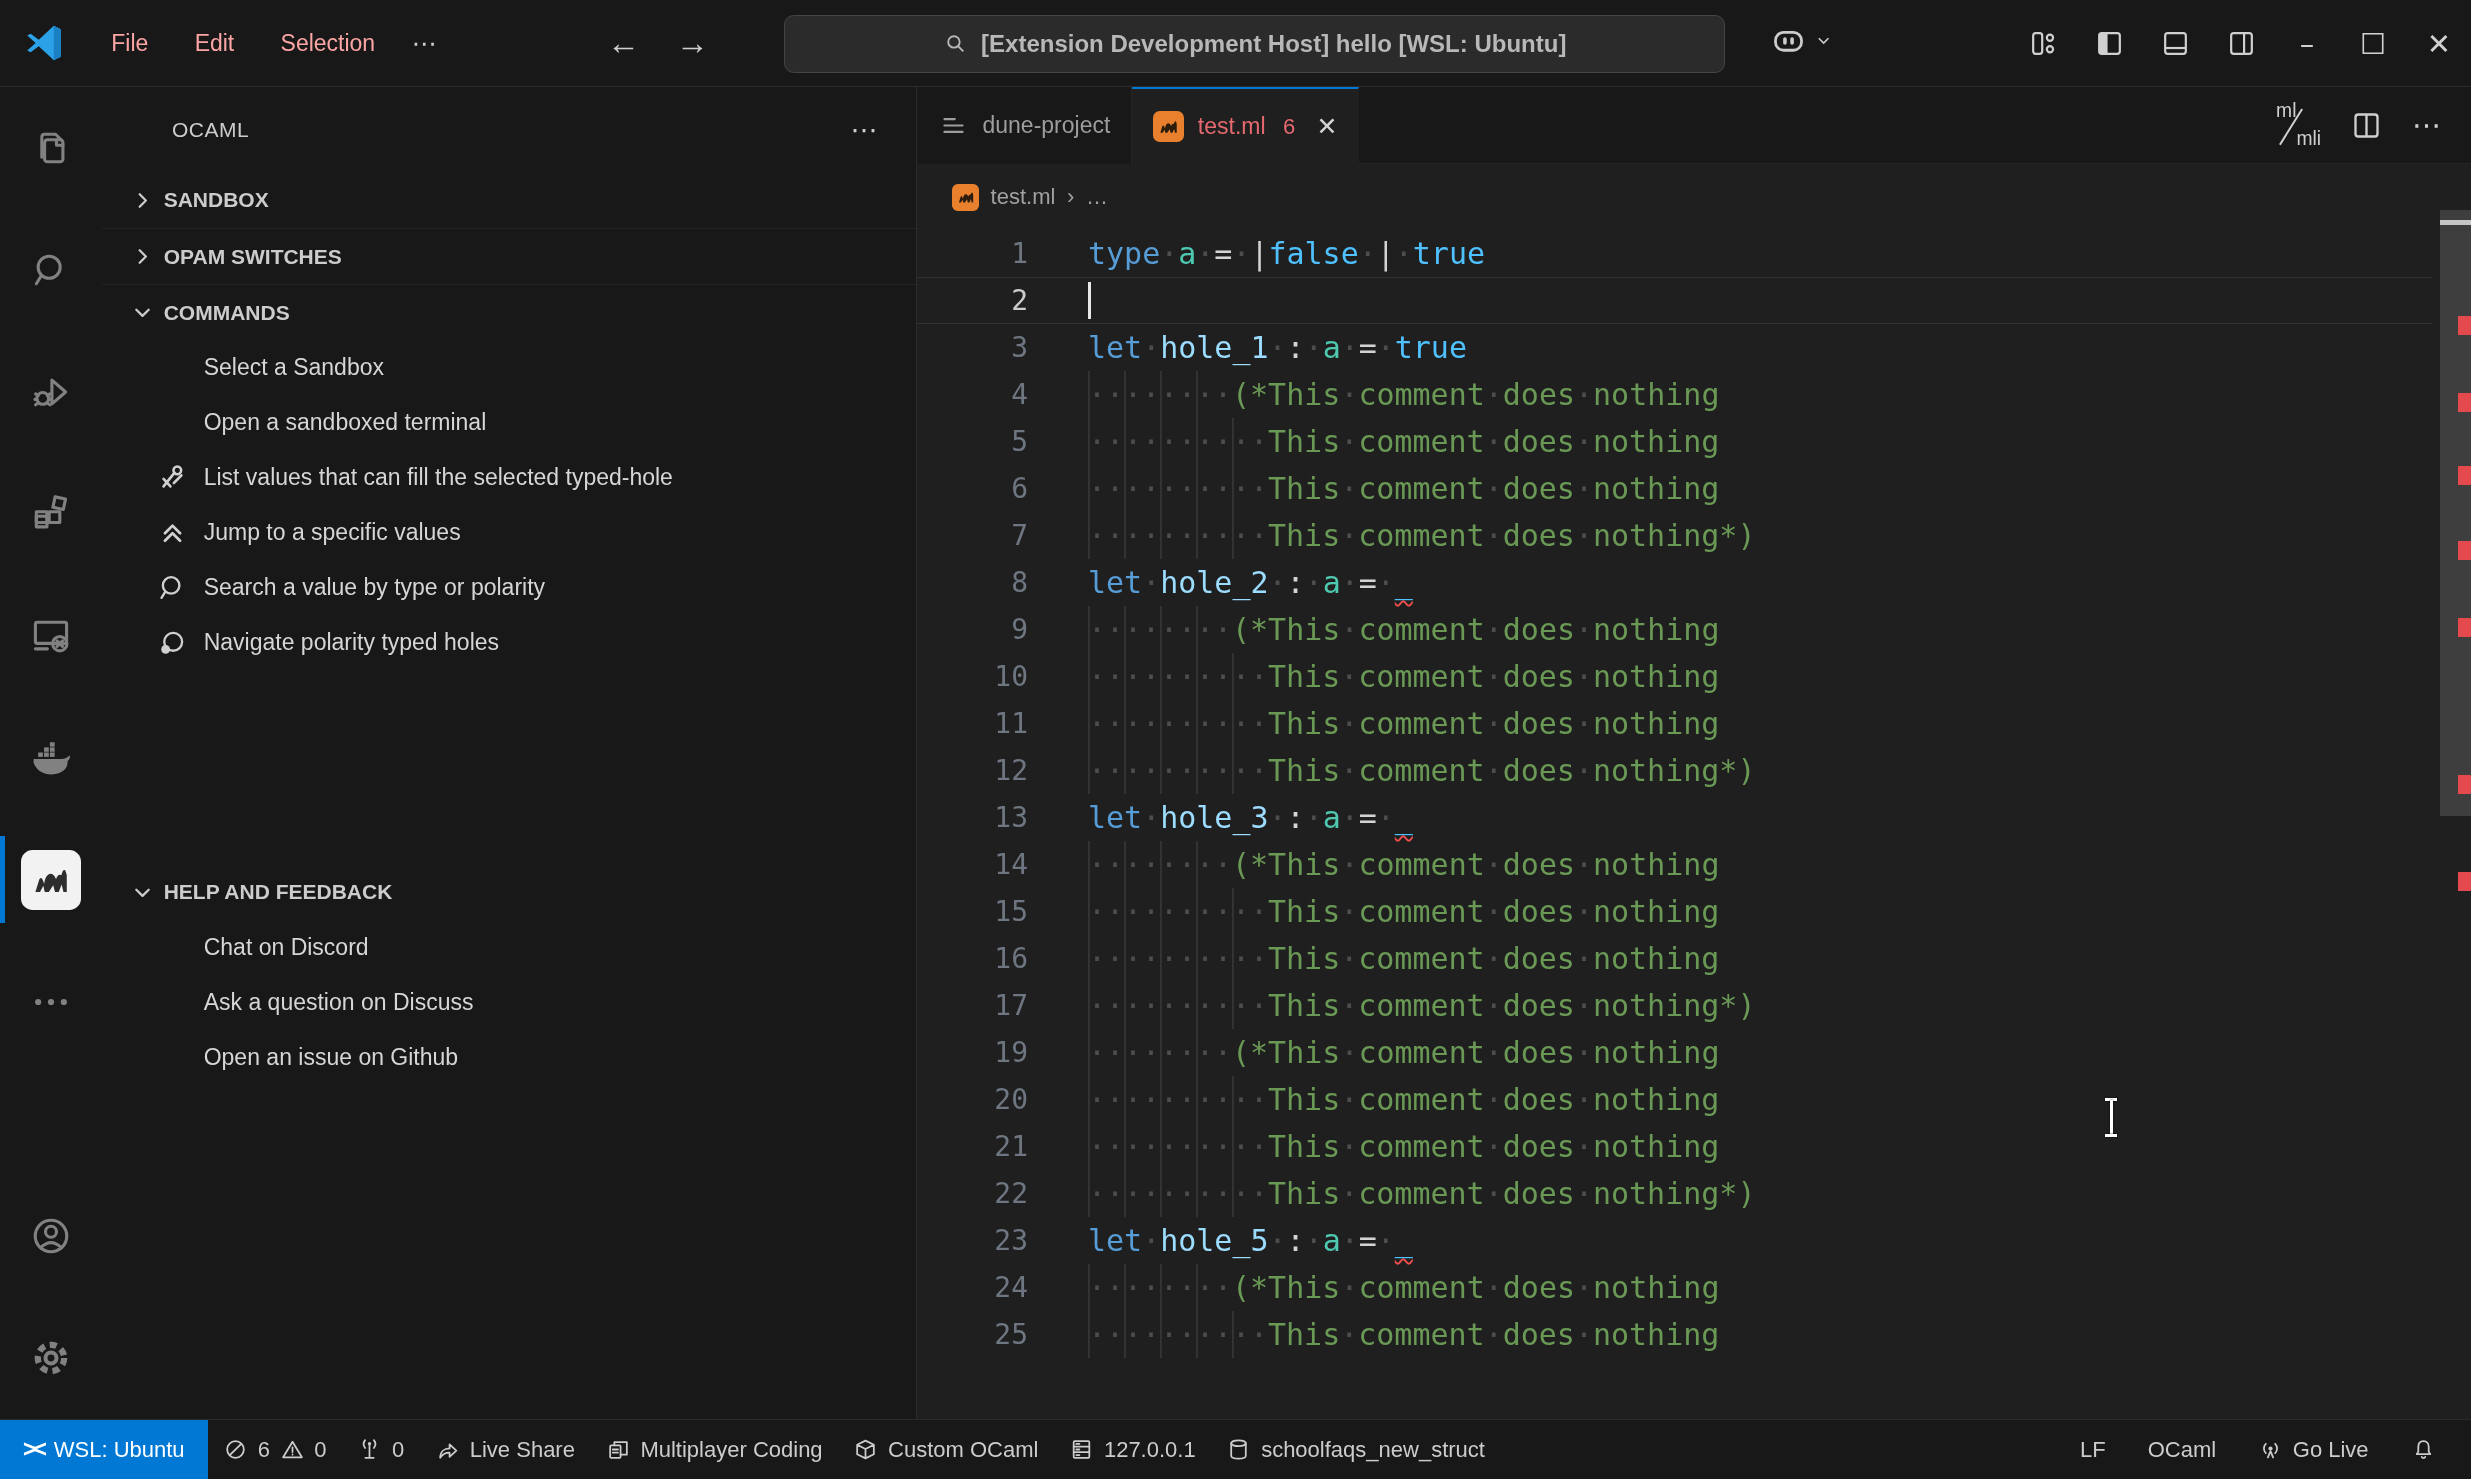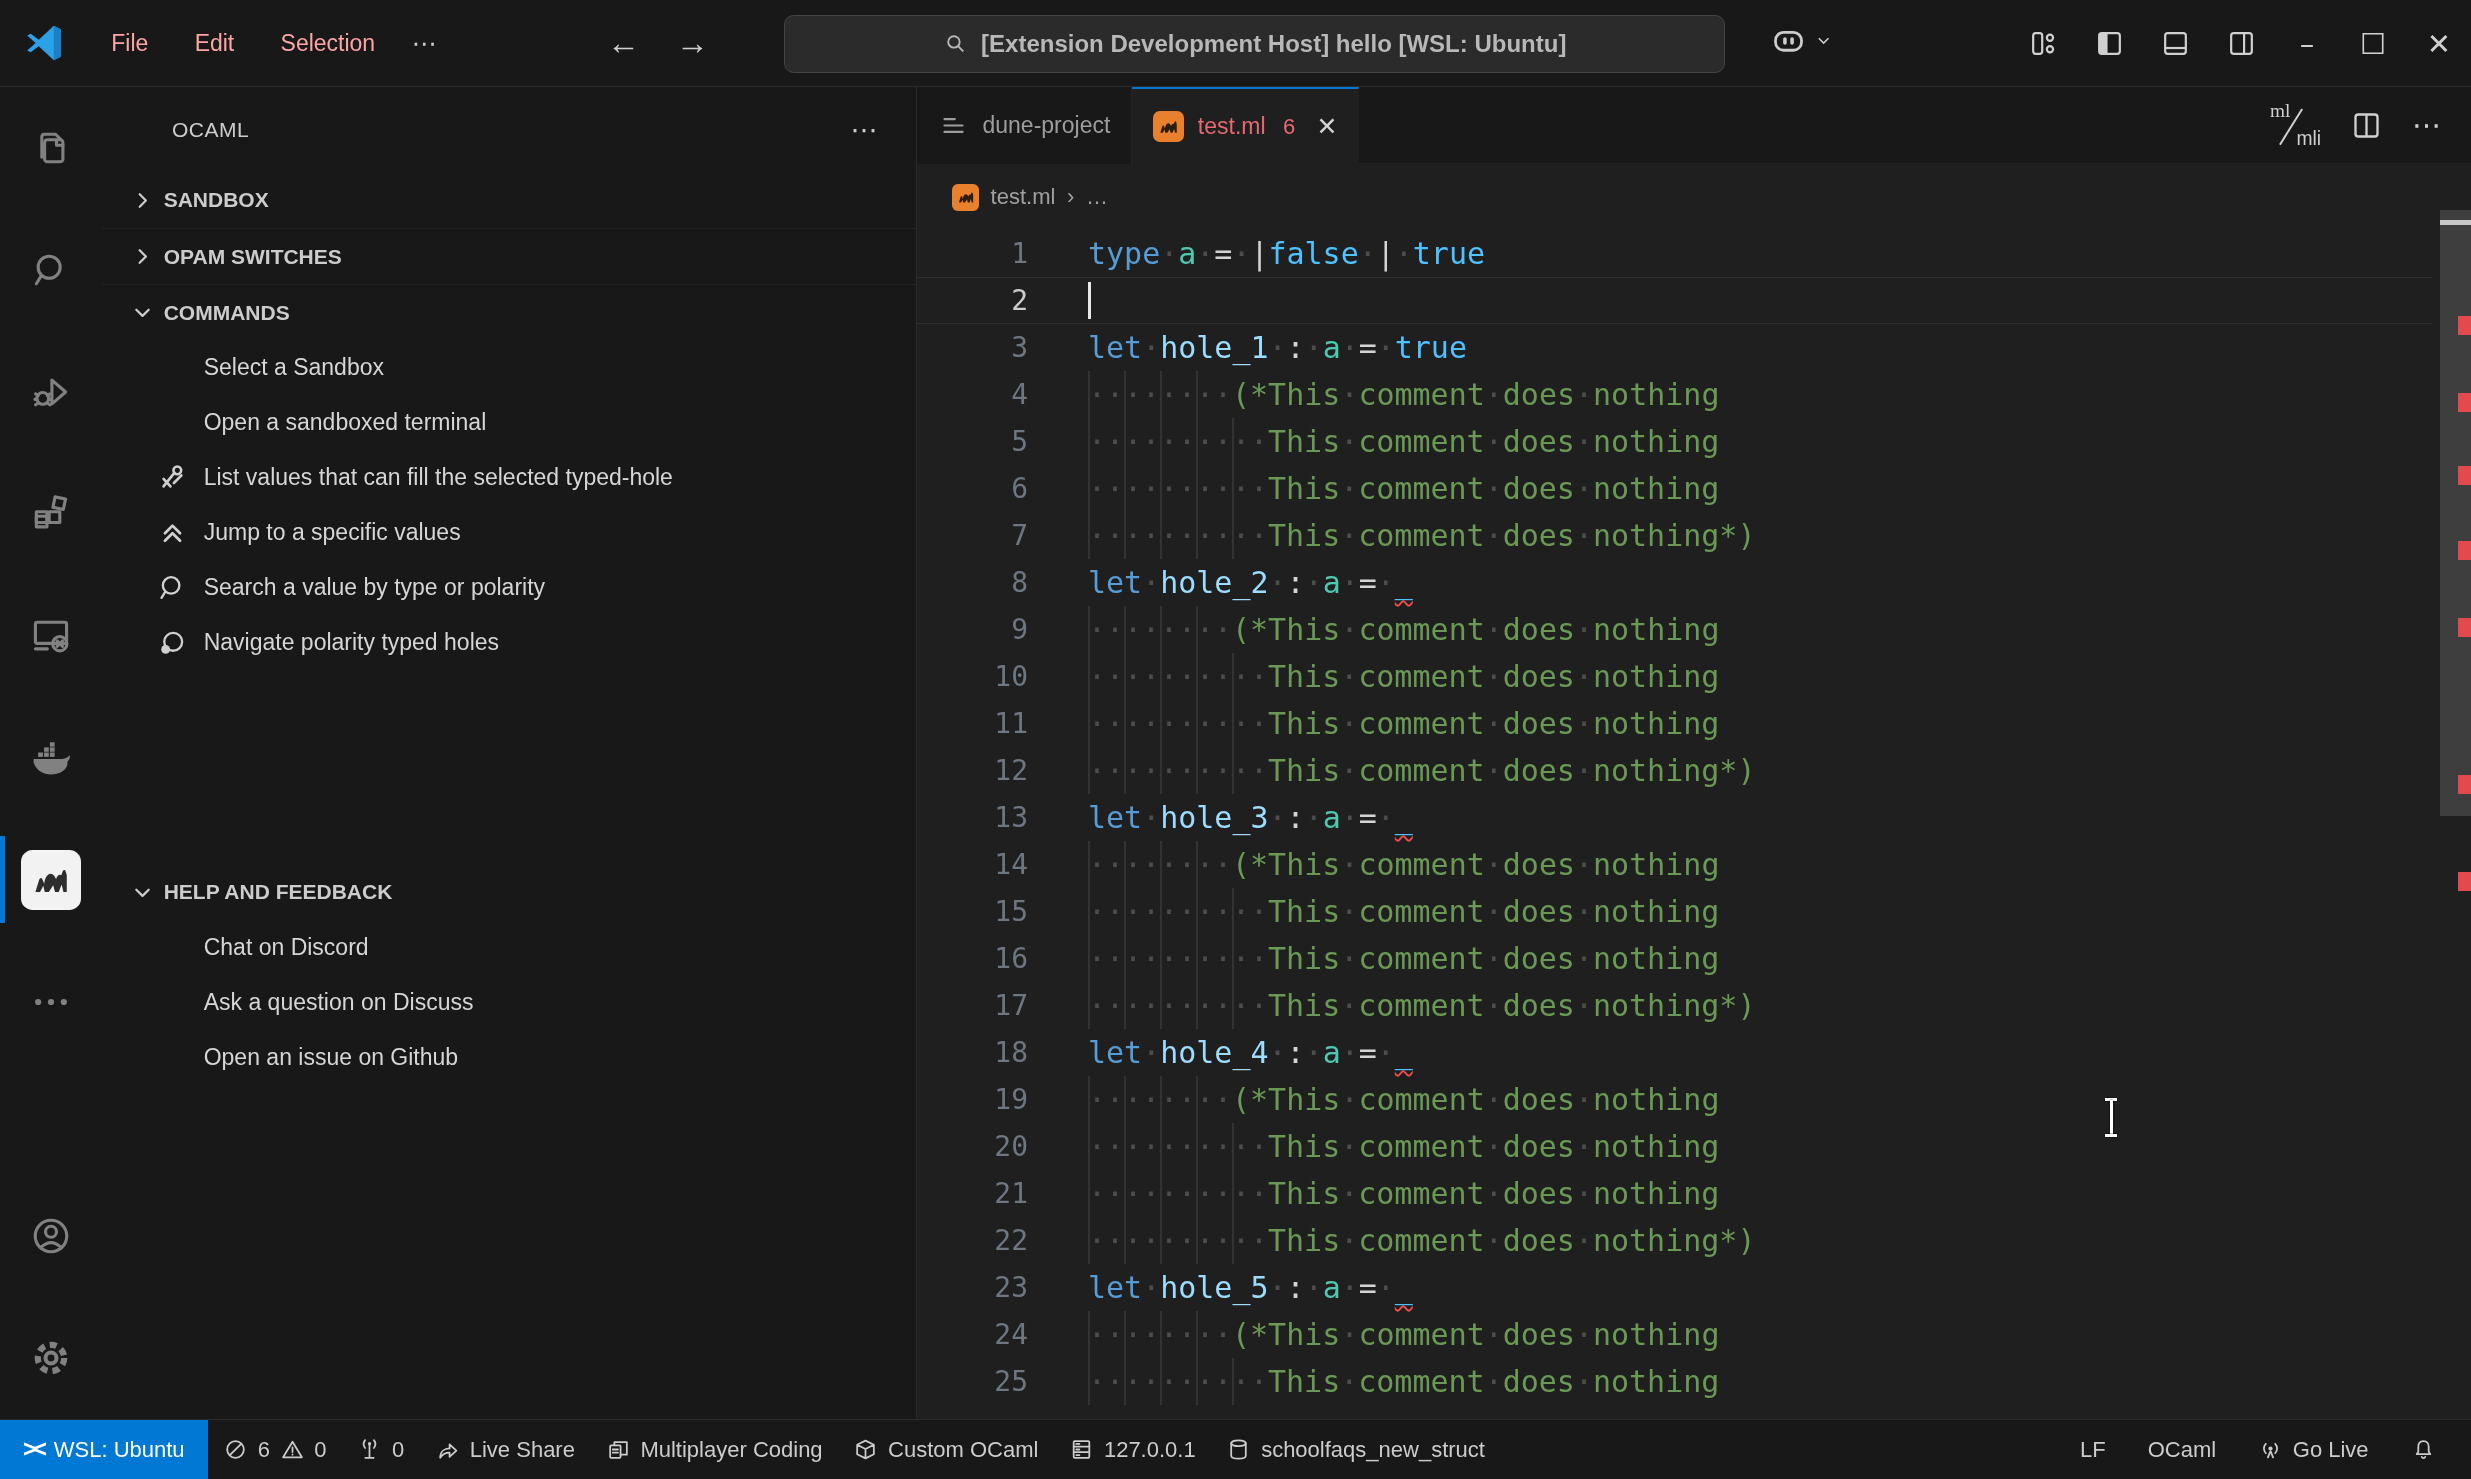--- a/index.html
+++ b/index.html
@@ -63,21 +63,21 @@
   .tab.active { background:#1f1f1f; border-top:2.9px solid #0078d4; border-right-color:#1f1f1f; }
   .tab .ficon { width:31px; height:31px; }
   .tab .ficon svg { width:31px; height:31px; }
   .camel-badge { width:31px; height:31px; background:#e8802d; border-radius:6.8px; display:flex; align-items:center; justify-content:center; }
   .camel-badge svg { width:23px; height:23px; color:#2b1c0e; }
   .tab-label-error { color:#e5696f; }
   .tab-badge { color:#e5696f; font-size:22px; margin-left:3.9px; }
   .tab-close { color:#d4d4d4; font-size:25px; margin-left:7.7px; font-family:"DejaVu Sans", sans-serif; }
   #editor-actions { margin-left:auto; display:flex; align-items:center; gap:29px; padding-right:27px; color:#d0d0d0; }
   #mlmli { position:relative; width:56px; height:50px; font-family:"Liberation Sans", sans-serif; }
-  #mlmli .t1 { position:absolute; left:5px; top:0; font-size:19.3px;font-family:Liberation Serif, serif; }
+  #mlmli .t1 { position:absolute; left:11px; top:0; font-size:19.3px; }
   #mlmli .t2 { position:absolute; right:0; bottom:0; font-size:19.3px; }
   #mlmli .slash { position:absolute; left:25px; top:5.8px; width:2.4px; height:42px; background:#d0d0d0; transform:rotate(32deg); }
   #editor-actions svg { width:33px; height:33px; }
   .dots-h { font-size:29px; letter-spacing:2.9px; }
 
   #breadcrumb { position:absolute; left:0; top:77px; width:100%; height:66px; display:flex; align-items:center;
     gap:11.6px; padding-left:35px; color:#a0a0a0; font-size:22px; background:#1f1f1f; }
   .camel-badge.small { width:27px; height:27px; border-radius:5.8px; }
   .camel-badge.small svg { width:20px; height:20px; }
 
@@ -415,21 +415,20 @@
           <div class="code-line"><div class="ln">8</div><div class="lc"><span class="tk-k">let</span><span class="ws">·</span><span class="tk-i">hole_2</span><span class="ws">·</span><span class="tk-o">:</span><span class="ws">·</span><span class="tk-t">a</span><span class="ws">·</span><span class="tk-o">=</span><span class="ws">·</span><span class="tk-h">_</span></div></div>
           <div class="code-line"><div class="ln">9</div><div class="lc"><span class="ws guide">·</span><span class="ws">·</span><span class="ws guide">·</span><span class="ws">·</span><span class="ws guide">·</span><span class="ws">·</span><span class="ws guide">·</span><span class="ws">·</span><span class="tk-m">(*This</span><span class="ws">·</span><span class="tk-m">comment</span><span class="ws">·</span><span class="tk-m">does</span><span class="ws">·</span><span class="tk-m">nothing</span></div></div>
           <div class="code-line"><div class="ln">10</div><div class="lc"><span class="ws guide">·</span><span class="ws">·</span><span class="ws guide">·</span><span class="ws">·</span><span class="ws guide">·</span><span class="ws">·</span><span class="ws guide">·</span><span class="ws">·</span><span class="ws guide">·</span><span class="ws">·</span><span class="tk-m">This</span><span class="ws">·</span><span class="tk-m">comment</span><span class="ws">·</span><span class="tk-m">does</span><span class="ws">·</span><span class="tk-m">nothing</span></div></div>
           <div class="code-line"><div class="ln">11</div><div class="lc"><span class="ws guide">·</span><span class="ws">·</span><span class="ws guide">·</span><span class="ws">·</span><span class="ws guide">·</span><span class="ws">·</span><span class="ws guide">·</span><span class="ws">·</span><span class="ws guide">·</span><span class="ws">·</span><span class="tk-m">This</span><span class="ws">·</span><span class="tk-m">comment</span><span class="ws">·</span><span class="tk-m">does</span><span class="ws">·</span><span class="tk-m">nothing</span></div></div>
           <div class="code-line"><div class="ln">12</div><div class="lc"><span class="ws guide">·</span><span class="ws">·</span><span class="ws guide">·</span><span class="ws">·</span><span class="ws guide">·</span><span class="ws">·</span><span class="ws guide">·</span><span class="ws">·</span><span class="ws guide">·</span><span class="ws">·</span><span class="tk-m">This</span><span class="ws">·</span><span class="tk-m">comment</span><span class="ws">·</span><span class="tk-m">does</span><span class="ws">·</span><span class="tk-m">nothing*)</span></div></div>
           <div class="code-line"><div class="ln">13</div><div class="lc"><span class="tk-k">let</span><span class="ws">·</span><span class="tk-i">hole_3</span><span class="ws">·</span><span class="tk-o">:</span><span class="ws">·</span><span class="tk-t">a</span><span class="ws">·</span><span class="tk-o">=</span><span class="ws">·</span><span class="tk-h">_</span></div></div>
           <div class="code-line"><div class="ln">14</div><div class="lc"><span class="ws guide">·</span><span class="ws">·</span><span class="ws guide">·</span><span class="ws">·</span><span class="ws guide">·</span><span class="ws">·</span><span class="ws guide">·</span><span class="ws">·</span><span class="tk-m">(*This</span><span class="ws">·</span><span class="tk-m">comment</span><span class="ws">·</span><span class="tk-m">does</span><span class="ws">·</span><span class="tk-m">nothing</span></div></div>
           <div class="code-line"><div class="ln">15</div><div class="lc"><span class="ws guide">·</span><span class="ws">·</span><span class="ws guide">·</span><span class="ws">·</span><span class="ws guide">·</span><span class="ws">·</span><span class="ws guide">·</span><span class="ws">·</span><span class="ws guide">·</span><span class="ws">·</span><span class="tk-m">This</span><span class="ws">·</span><span class="tk-m">comment</span><span class="ws">·</span><span class="tk-m">does</span><span class="ws">·</span><span class="tk-m">nothing</span></div></div>
           <div class="code-line"><div class="ln">16</div><div class="lc"><span class="ws guide">·</span><span class="ws">·</span><span class="ws guide">·</span><span class="ws">·</span><span class="ws guide">·</span><span class="ws">·</span><span class="ws guide">·</span><span class="ws">·</span><span class="ws guide">·</span><span class="ws">·</span><span class="tk-m">This</span><span class="ws">·</span><span class="tk-m">comment</span><span class="ws">·</span><span class="tk-m">does</span><span class="ws">·</span><span class="tk-m">nothing</span></div></div>
           <div class="code-line"><div class="ln">17</div><div class="lc"><span class="ws guide">·</span><span class="ws">·</span><span class="ws guide">·</span><span class="ws">·</span><span class="ws guide">·</span><span class="ws">·</span><span class="ws guide">·</span><span class="ws">·</span><span class="ws guide">·</span><span class="ws">·</span><span class="tk-m">This</span><span class="ws">·</span><span class="tk-m">comment</span><span class="ws">·</span><span class="tk-m">does</span><span class="ws">·</span><span class="tk-m">nothing*)</span></div></div>
-          <div class="code-line"><div class="ln">18</div><div class="lc"><span class="tk-k">let</span><span class="ws">·</span><span class="tk-i">hole_4</span><span class="ws">·</span><span class="tk-o">:</span><span class="ws">·</span><span class="tk-t">a</span><span class="ws">·</span><span class="tk-o">=</span><span class="ws">·</span><span class="tk-h">_</span></div></div>
           <div class="code-line"><div class="ln">19</div><div class="lc"><span class="ws guide">·</span><span class="ws">·</span><span class="ws guide">·</span><span class="ws">·</span><span class="ws guide">·</span><span class="ws">·</span><span class="ws guide">·</span><span class="ws">·</span><span class="tk-m">(*This</span><span class="ws">·</span><span class="tk-m">comment</span><span class="ws">·</span><span class="tk-m">does</span><span class="ws">·</span><span class="tk-m">nothing</span></div></div>
           <div class="code-line"><div class="ln">20</div><div class="lc"><span class="ws guide">·</span><span class="ws">·</span><span class="ws guide">·</span><span class="ws">·</span><span class="ws guide">·</span><span class="ws">·</span><span class="ws guide">·</span><span class="ws">·</span><span class="ws guide">·</span><span class="ws">·</span><span class="tk-m">This</span><span class="ws">·</span><span class="tk-m">comment</span><span class="ws">·</span><span class="tk-m">does</span><span class="ws">·</span><span class="tk-m">nothing</span></div></div>
           <div class="code-line"><div class="ln">21</div><div class="lc"><span class="ws guide">·</span><span class="ws">·</span><span class="ws guide">·</span><span class="ws">·</span><span class="ws guide">·</span><span class="ws">·</span><span class="ws guide">·</span><span class="ws">·</span><span class="ws guide">·</span><span class="ws">·</span><span class="tk-m">This</span><span class="ws">·</span><span class="tk-m">comment</span><span class="ws">·</span><span class="tk-m">does</span><span class="ws">·</span><span class="tk-m">nothing</span></div></div>
           <div class="code-line"><div class="ln">22</div><div class="lc"><span class="ws guide">·</span><span class="ws">·</span><span class="ws guide">·</span><span class="ws">·</span><span class="ws guide">·</span><span class="ws">·</span><span class="ws guide">·</span><span class="ws">·</span><span class="ws guide">·</span><span class="ws">·</span><span class="tk-m">This</span><span class="ws">·</span><span class="tk-m">comment</span><span class="ws">·</span><span class="tk-m">does</span><span class="ws">·</span><span class="tk-m">nothing*)</span></div></div>
           <div class="code-line"><div class="ln">23</div><div class="lc"><span class="tk-k">let</span><span class="ws">·</span><span class="tk-i">hole_5</span><span class="ws">·</span><span class="tk-o">:</span><span class="ws">·</span><span class="tk-t">a</span><span class="ws">·</span><span class="tk-o">=</span><span class="ws">·</span><span class="tk-h">_</span></div></div>
           <div class="code-line"><div class="ln">24</div><div class="lc"><span class="ws guide">·</span><span class="ws">·</span><span class="ws guide">·</span><span class="ws">·</span><span class="ws guide">·</span><span class="ws">·</span><span class="ws guide">·</span><span class="ws">·</span><span class="tk-m">(*This</span><span class="ws">·</span><span class="tk-m">comment</span><span class="ws">·</span><span class="tk-m">does</span><span class="ws">·</span><span class="tk-m">nothing</span></div></div>
           <div class="code-line"><div class="ln">25</div><div class="lc"><span class="ws guide">·</span><span class="ws">·</span><span class="ws guide">·</span><span class="ws">·</span><span class="ws guide">·</span><span class="ws">·</span><span class="ws guide">·</span><span class="ws">·</span><span class="ws guide">·</span><span class="ws">·</span><span class="tk-m">This</span><span class="ws">·</span><span class="tk-m">comment</span><span class="ws">·</span><span class="tk-m">does</span><span class="ws">·</span><span class="tk-m">nothing</span></div></div>
         </div>
 
       <div id="vscroll-thumb" style="top: 123px; height: 606px;"></div>

